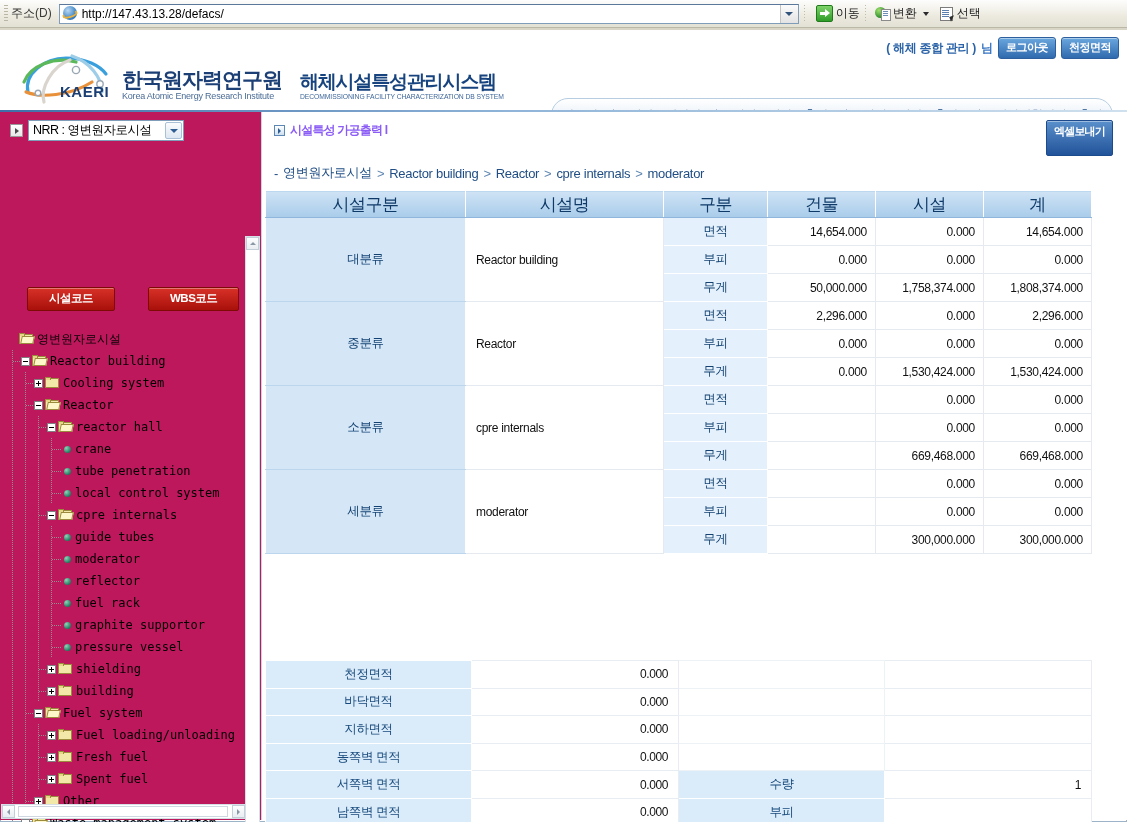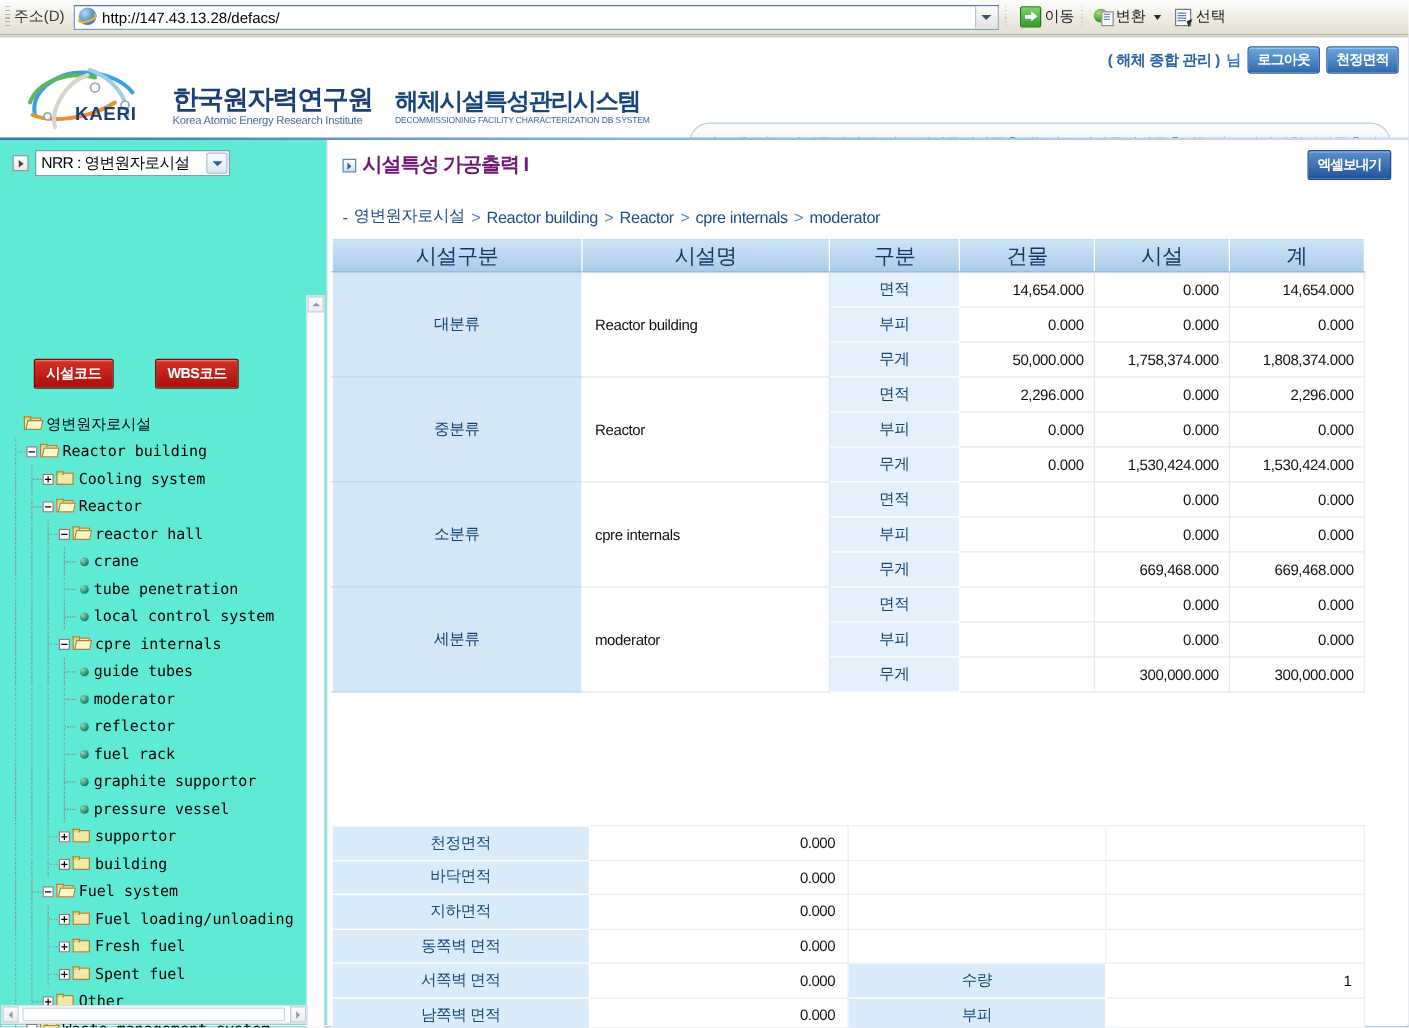--- a/index.html
+++ b/index.html
@@ -100,42 +100,42 @@
     background:linear-gradient(#6aa7de,#2f6aae);border:1px solid #2d5f9e;border-radius:3px;
     color:#fff;font-size:11px;font-weight:bold;padding:2px 7px 3px;letter-spacing:-0.5px;
     box-shadow:inset 0 1px 0 rgba(255,255,255,.45);white-space:nowrap;
   }
   #brand{position:absolute;left:14px;top:22px;display:flex;align-items:flex-end;}
   #kaeri-logo{width:104px;height:52px;position:relative;}
   #kaeri-text{
     position:absolute;left:46px;bottom:4px;font-size:15px;font-weight:bold;color:#1b3f74;
     letter-spacing:.5px;font-family:"Liberation Sans",sans-serif;text-align:center;
   }
-  #brand-ko{margin-left:20px;display:flex;flex-direction:column;justify-content:flex-end;padding-bottom:2px;}
+  #brand-ko{margin-left:4px;display:flex;flex-direction:column;justify-content:flex-end;padding-bottom:2px;}
   #brand-ko .k1{font-size:21px;font-weight:bold;color:#1c3f75;letter-spacing:-1px;line-height:22px;}
   #brand-ko .k2{font-size:9px;color:#4b6c96;letter-spacing:-0.2px;line-height:11px;}
   #brand-sys{margin-left:18px;display:flex;flex-direction:column;justify-content:flex-end;padding-bottom:2px;}
   #brand-sys .s1{font-size:19px;font-weight:bold;color:#17447e;letter-spacing:-1.2px;line-height:21px;}
   #brand-sys .s2{font-size:7px;color:#3f679a;letter-spacing:-0.1px;line-height:10px;transform:scaleX(.97);transform-origin:left;}
   #nav{
     position:absolute;left:551px;top:68px;width:562px;height:34px;
     background:linear-gradient(#ffffff,#eef4fa 45%,#dce9f5);
     border:1px solid #b6cde2;border-radius:17px;
     display:flex;align-items:center;justify-content:space-around;box-sizing:border-box;
   }
   .nav-item{font-size:12.5px;color:#1d4d86;letter-spacing:-0.6px;white-space:nowrap;padding:0 4px;}
   .nav-sep{width:1px;height:13px;background:#a9c2da;}
   #hdr-rule{position:absolute;left:0;right:0;bottom:0;height:2px;
     background:linear-gradient(to right,#3f6fa8,#8fb4d8 45%,#cfe0ee);}
 
   
   #body-wrap{display:flex;height:708px;}
   
   #sidebar{
-    width:262px;flex:0 0 262px;position:relative;background:#5eead4;
+    width:262px;flex:0 0 262px;position:relative;background:#be185d;
     border-right:1px solid #c7d5e2;box-sizing:border-box;
   }
   #tree-select-row{position:absolute;left:10px;top:8px;display:flex;align-items:center;}
   #tree-toggle{
     width:13px;height:13px;border:1px solid #9a9a9a;background:linear-gradient(#fff,#e7e7e7);
     display:flex;align-items:center;justify-content:center;margin-right:5px;box-sizing:border-box;
   }
   #tree-toggle .tri{width:0;height:0;border-top:3.5px solid transparent;border-bottom:3.5px solid transparent;border-left:4px solid #4a4a4a;}
   #facility-select{
     width:156px;height:21px;border:1px solid #7f9db9;background:#fff;
@@ -145,21 +145,21 @@
     font-family:"Liberation Sans",sans-serif;}
   #facility-select .dd{
     position:absolute;right:1px;top:1px;width:17px;height:17px;
     background:linear-gradient(#fbfcfd,#dce7f2);border:1px solid #a9c0d6;border-radius:2px;box-sizing:border-box;
     display:flex;align-items:center;justify-content:center;
   }
   .caret-blue{width:0;height:0;border-left:4px solid transparent;border-right:4px solid transparent;border-top:4px solid #2f5c92;}
   #code-btns{position:absolute;left:27px;top:175px;display:flex;gap:33px;}
   .code-btn{
     background:linear-gradient(#d83128,#a8100a);border:1px solid #7e0b06;border-radius:2px;
-    color:#fff;font-size:11.5px;font-weight:bold;padding:3px 9px 4px;letter-spacing:-0.5px;
+    color:#fff;font-size:11.5px;font-weight:bold;padding:3px 21px 4px;letter-spacing:-0.5px;
     box-shadow:inset 0 1px 0 rgba(255,255,255,.35);white-space:nowrap;
   }
   #tree{
     position:absolute;left:8px;top:216px;width:238px;height:570px;overflow:hidden;
     font-family:"DejaVu Sans Mono","Liberation Mono",monospace;font-size:12px;color:#000;
   }
   .tnode{display:flex;align-items:center;height:22px;white-space:nowrap;}
   .tind{flex:0 0 auto;height:22px;position:relative;}
   .tbox{
     width:9px;height:9px;border:1px solid #808080;background:#fff;margin-right:2px;flex:0 0 auto;
@@ -211,25 +211,25 @@
 
   
   #main{flex:1 1 auto;position:relative;background:#fff;padding:0;}
   #main-title-row{position:relative;height:40px;}
   #page-title{position:absolute;left:12px;top:10px;display:flex;align-items:center;}
   #title-bullet{
     width:11px;height:11px;border:1px solid #5c86b4;background:linear-gradient(#fff,#cfe0f0);
     display:flex;align-items:center;justify-content:center;margin-right:5px;box-sizing:border-box;
   }
   #title-bullet .tri{width:0;height:0;border-top:3px solid transparent;border-bottom:3px solid transparent;border-left:3.5px solid #2c5b91;}
-  #page-title .txt{font-size:16px;font-weight:bold;color:#701a75;letter-spacing:-0.8px;}
+  #page-title .txt{font-size:12px;font-weight:bold;color:#8b5cf6;letter-spacing:-0.8px;}
   #excel-btn{
     position:absolute;right:14px;top:8px;
     background:linear-gradient(#5a90cb,#21539a);border:1px solid #1d4a8c;border-radius:2px;
-    color:#fff;font-size:11px;font-weight:bold;padding:3px 7px 4px;letter-spacing:-0.8px;
+    color:#fff;font-size:11px;font-weight:bold;padding:3px 7px 16px;letter-spacing:-0.8px;
     box-shadow:inset 0 1px 0 rgba(255,255,255,.4);white-space:nowrap;font-family:Liberation Serif, serif;
   }
   #breadcrumb{
     position:absolute;left:12px;top:52px;font-size:13px;color:#1f4d84;letter-spacing:-0.3px;
     display:flex;align-items:center;gap:5px;white-space:nowrap;
   }
   #breadcrumb .dash{color:#1f4d84;}
   #breadcrumb .sep{color:#5f86b3;}
   #breadcrumb .crumb{color:#1f4d84;}
 
@@ -566,21 +566,21 @@
               <span class="dline" style="left: 4px;"></span>
               <span class="dline" style="left: 17px;"></span>
               <span class="dline" style="left: 30px;"></span>
               <span class="dline-h" style="left: 31px; width: 9px;"></span>
             </span>
             <span class="tbox plus"></span>
             <span class="folder">
               <span class="bk"></span>
               <span class="tab"></span>
             </span>
-            <span class="tlabel">supportor</span>
+            <span class="tlabel">shielding</span>
           </div>
           <div class="tnode">
             <span class="tind" style="width: 39px;">
               <span class="dline" style="left: 4px;"></span>
               <span class="dline" style="left: 17px;"></span>
               <span class="dline" style="left: 30px;"></span>
               <span class="dline-h" style="left: 31px; width: 9px;"></span>
             </span>
             <span class="tbox plus"></span>
             <span class="folder">

